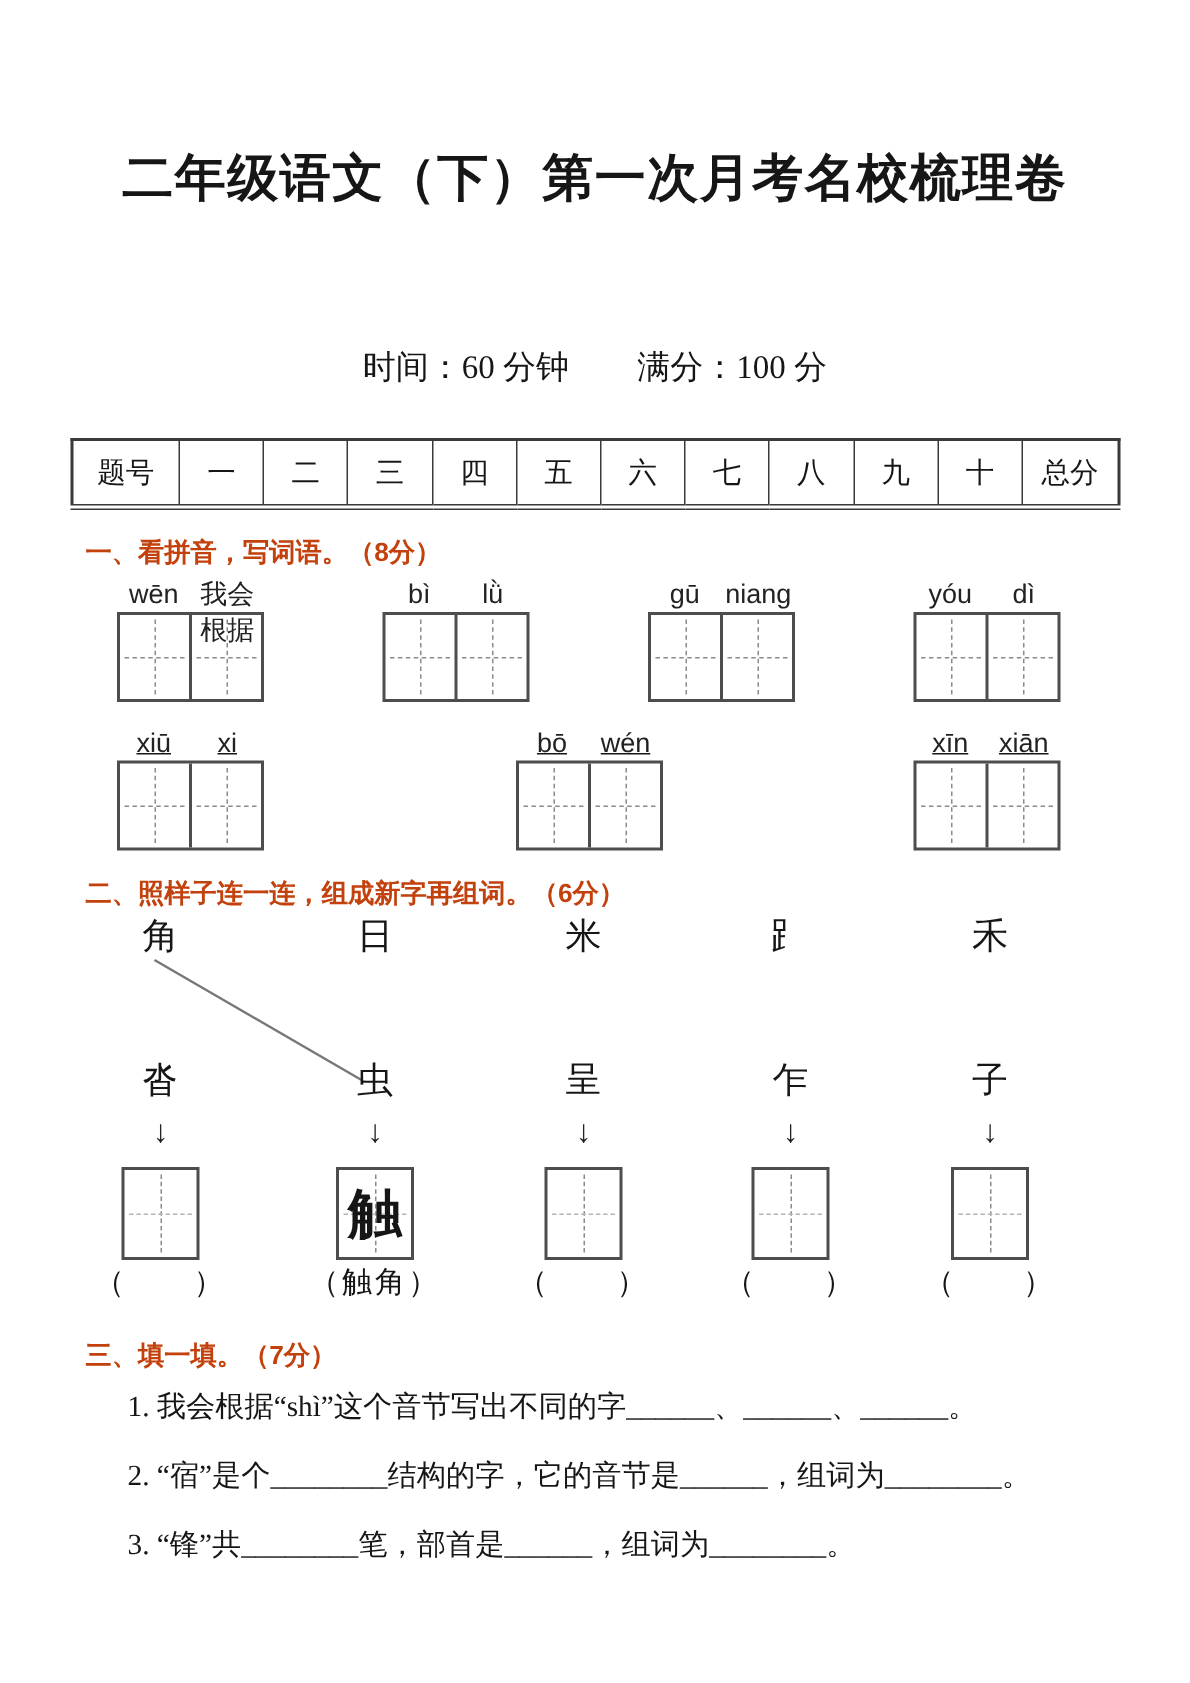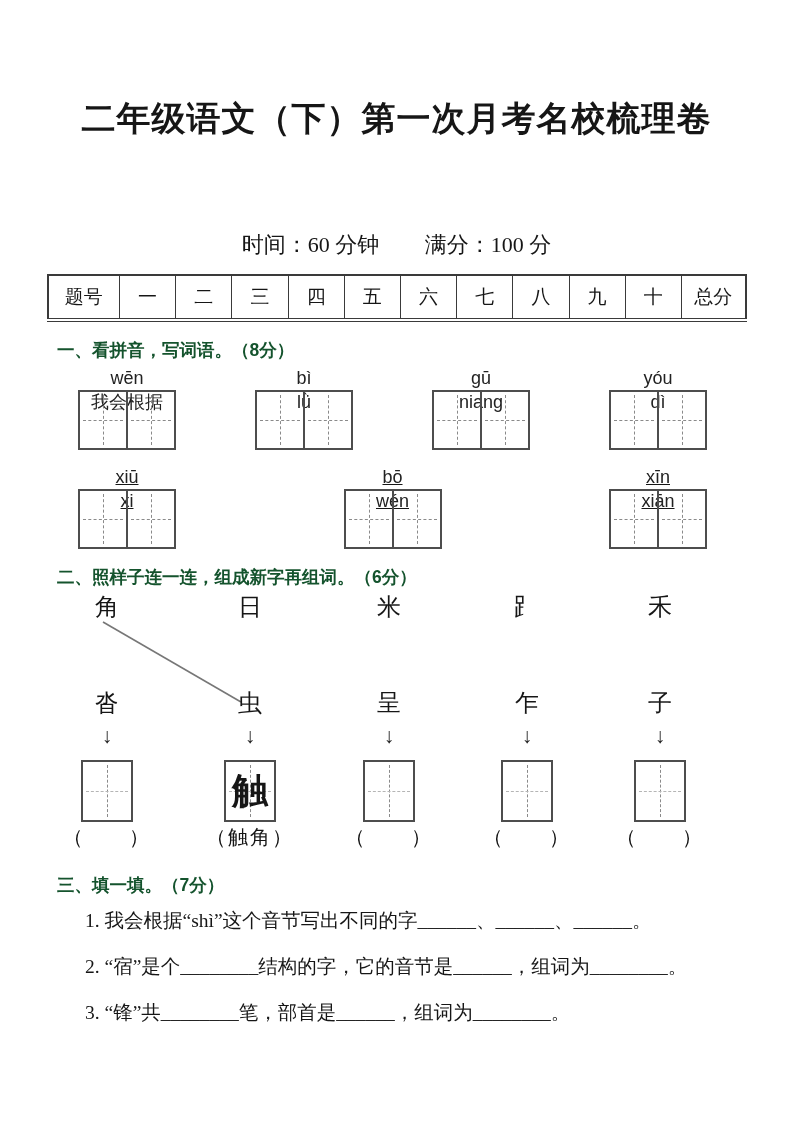--- a/index.html
+++ b/index.html
@@ -12,41 +12,41 @@
   .title {
     margin: 96px 0 0 0; text-align: center;
     font-family: "Liberation Sans", sans-serif;
     font-size: 34px; font-weight: bold; letter-spacing: 1px;
   }
   .meta { margin-top: 88px; text-align: center; font-size: 22px; }
   .meta span + span { margin-left: 40px; }
 
   .score-table {
     table-layout: fixed; border-collapse: collapse;
-    margin: 14px auto 0 auto; width: 700px;
+    margin: 32px auto 0 auto; width: 700px;
     border: 2.5px solid #3a3a3a;
   }
   .score-table td {
     border: 1.6px solid #3a3a3a; height: 42px;
     text-align: center; font-size: 19px; padding: 0;
   }
   .score-table tr.hdr td { border-bottom: 4px double #3a3a3a; }
 
   .sec-heading {
     margin: 16px 0 0 57px;
     font-family: "Liberation Sans", sans-serif;
-    font-weight: bold; font-size: 17.5px; color: #14532d;
+    font-weight: bold; font-size: 17.5px; color: #c2410c;
   }
 
   .pinyin-row { display: flex; justify-content: space-between; margin: 4px 86px 0 78px; }
   .pinyin-row.row2 { margin-top: 15px; text-decoration: underline; }
   .pgroup { width: 98px; }
   .plabel {
     display: flex; height: 24px; line-height: 24px;
-    font-family: "Liberation Sans", sans-serif; font-size: 18px; color: #222; flex-direction: column;
+    font-family: "Liberation Sans", sans-serif; font-size: 18px; color: #222;
   }
   .plabel span { flex: 1; text-align: center; }
   .pbox { height: 56px; border: 2px solid #4d4d4d; display: flex; }
   .pcell { flex: 1; position: relative; }
   .pcell + .pcell { border-left: 2px solid #4d4d4d; }
   .pcell::before {
     content: ""; position: absolute; top: 3px; bottom: 3px; left: 50%;
     border-left: 1.5px dashed #8a8a8a;
   }
   .pcell::after {

